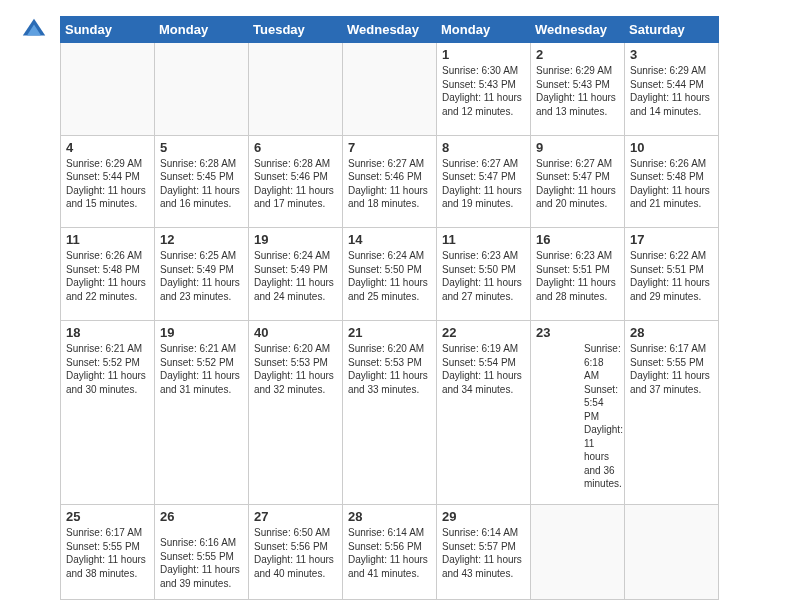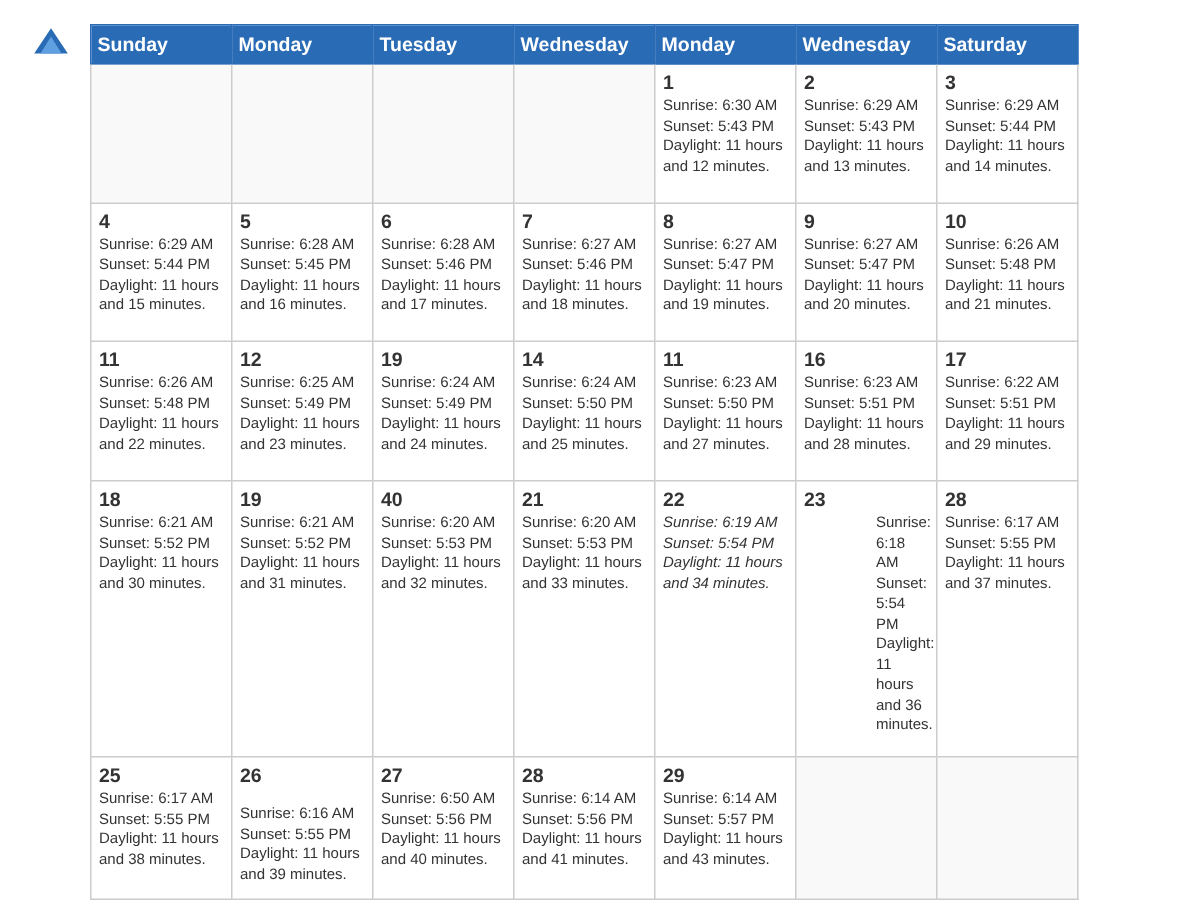--- a/index.html
+++ b/index.html
@@ -266,21 +266,21 @@
 Daylight: 11 hours and 32 minutes.</div>
           </td>
           <td>
             <span class="day-number">21</span>
             <div class="cell-info" style="white-space: pre-line;">Sunrise: 6:20 AM
 Sunset: 5:53 PM
 Daylight: 11 hours and 33 minutes.</div>
           </td>
           <td>
             <span class="day-number">22</span>
-            <div class="cell-info" style="white-space: pre-line; font-style: italic;">Sunrise: 6:19 AM
+            <div class="cell-info" style="white-space: pre-line;">Sunrise: 6:19 AM
 Sunset: 5:54 PM
 Daylight: 11 hours and 34 minutes.</div>
           </td>
           <td>
             <span class="day-number">23</span>
             <div class="cell-info" style="white-space: pre-line; margin-left: 48px;">Sunrise: 6:18 AM
 Sunset: 5:54 PM
 Daylight: 11 hours and 36 minutes.</div>
           </td>
           <td>

